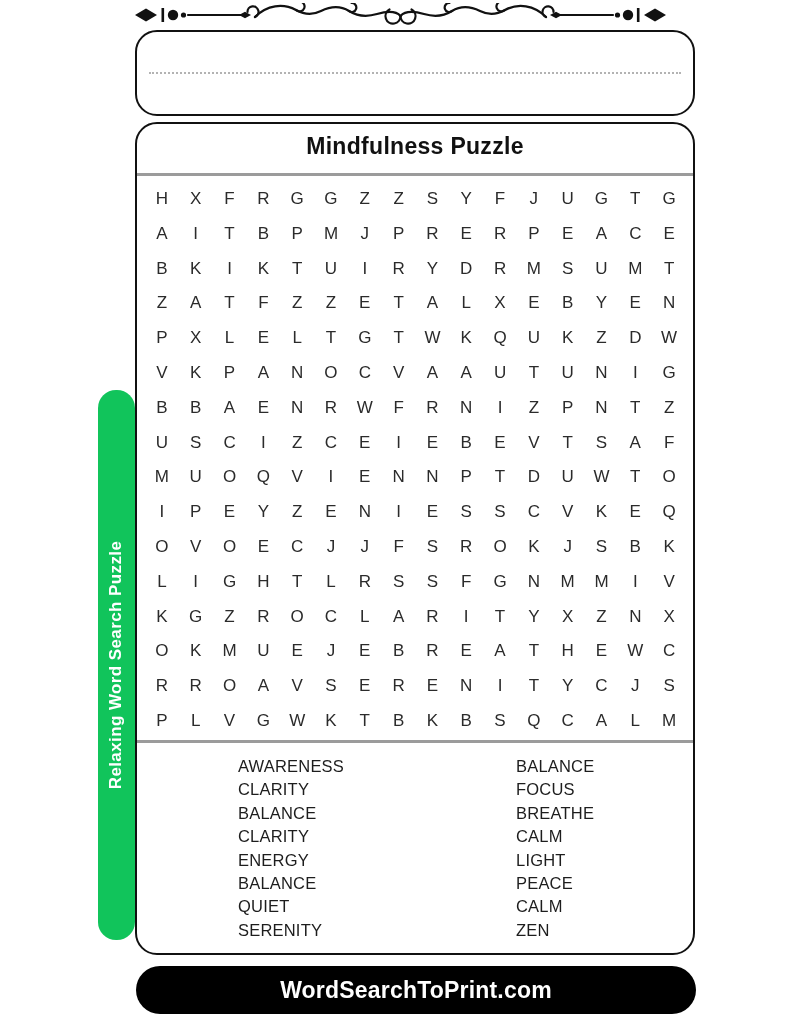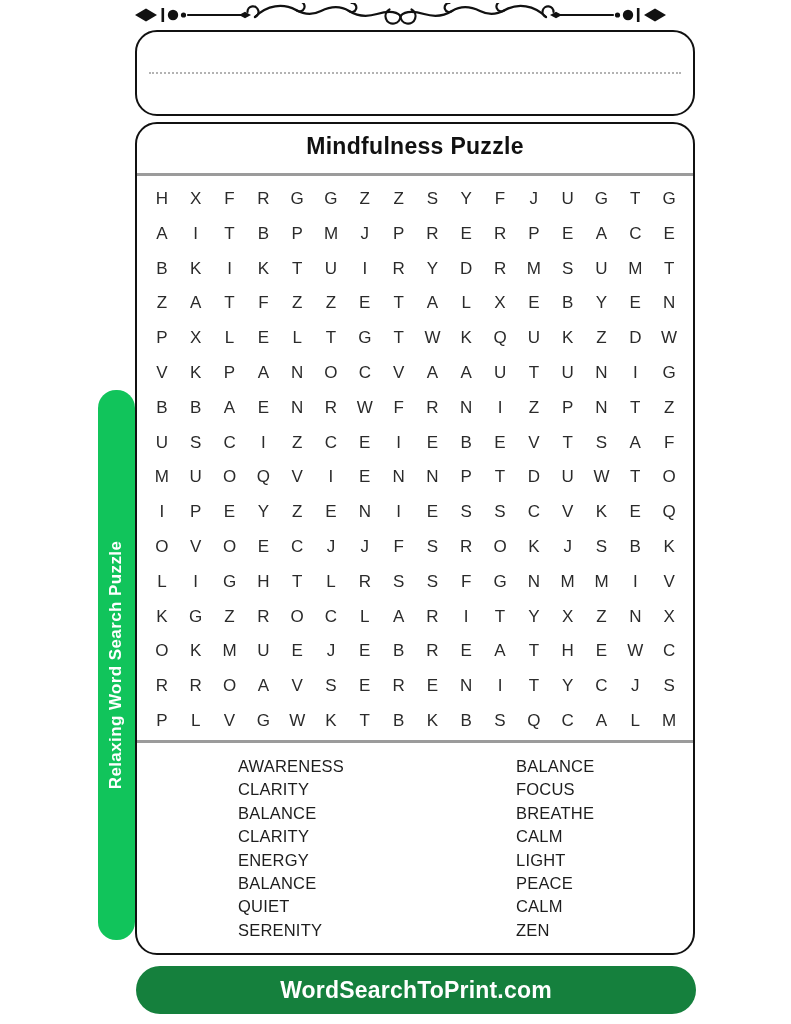--- a/index.html
+++ b/index.html
@@ -358,17 +358,17 @@
           <div class="word-item">BREATHE</div>
           <div class="word-item">CALM</div>
           <div class="word-item">LIGHT</div>
           <div class="word-item">PEACE</div>
           <div class="word-item">CALM</div>
           <div class="word-item">ZEN</div>
         </div>
     </div>
   </div>
 
-  <div class="footer-pill" style="background: #15803d;">
+  <div class="footer-pill" style="background: #000000;">
     <span>WordSearchToPrint.com</span>
   </div>
 
 </div>
 
 </body></html>

